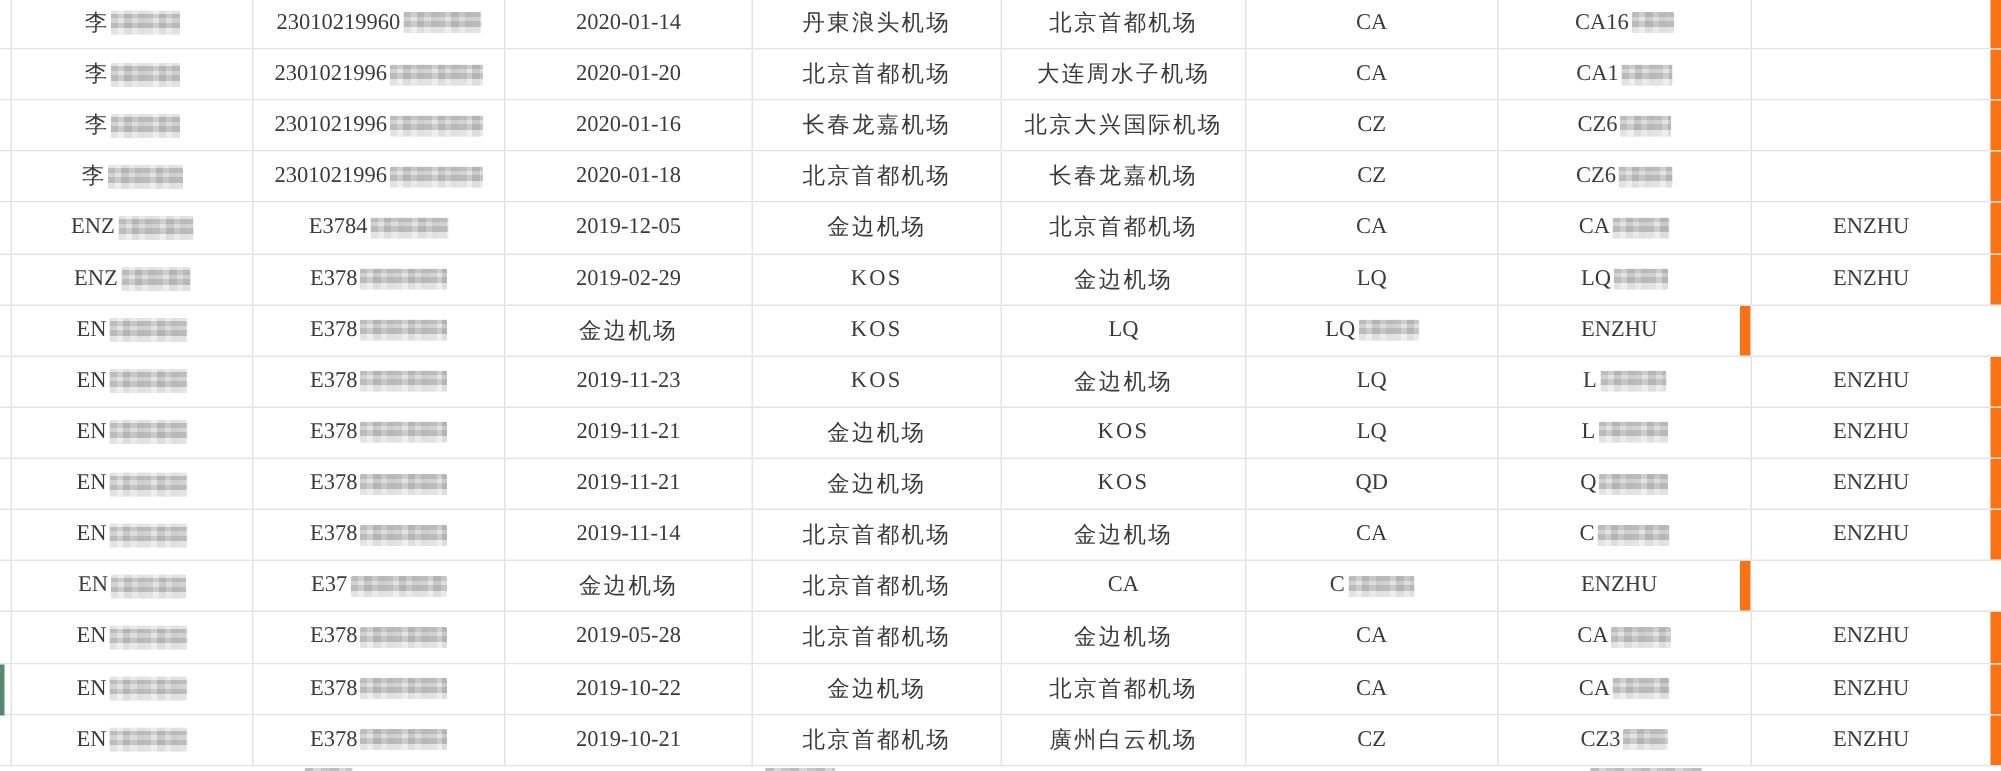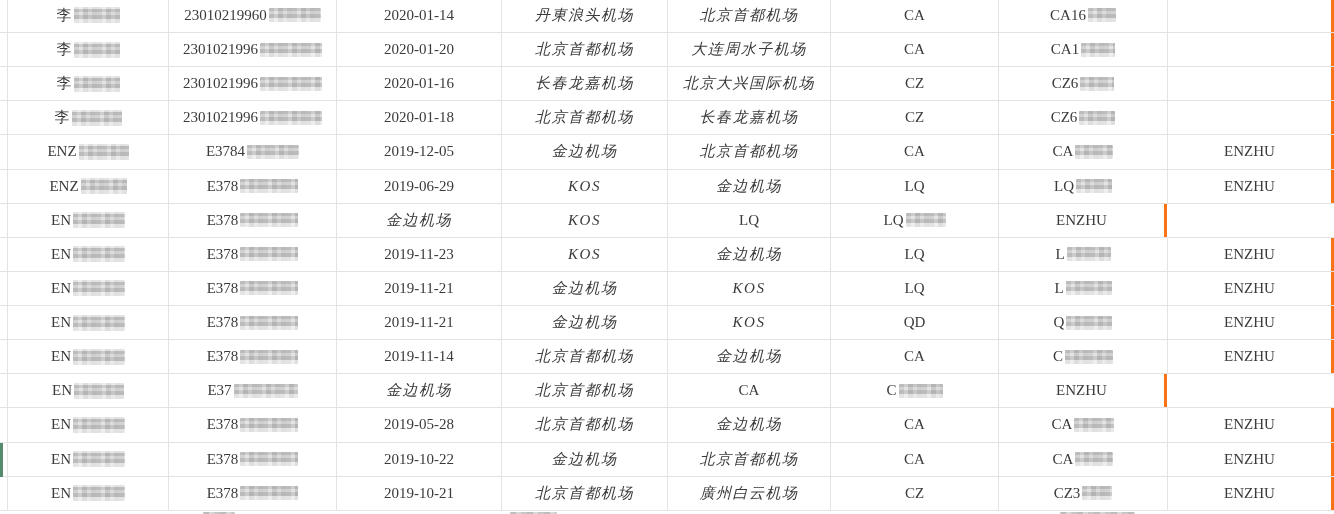--- a/index.html
+++ b/index.html
@@ -20,22 +20,22 @@
     background:#ffffff;
   }
   .cell{
     display:flex;align-items:center;justify-content:center;gap:2px;
     font-size:15px;color:var(--text,#3a3a3a);
     border-left:1px solid var(--line,#e3e3e3);
     overflow:hidden;white-space:nowrap;
     box-sizing:border-box;
   }
   .gutter{border-left:none;}
-  .cell.last{border-right:3px solid #f97316;text-align:right;}
-  .cjk{letter-spacing:1.5px;font-style:italic;}
+  .cell.last{border-right:7px solid #f97316;text-align:right;}
+  .cjk{letter-spacing:1.5px;}
   .blur{
     flex:none;height:14px;border-radius:1px;
     background:
       repeating-linear-gradient(0deg, rgba(255,255,255,.45) 0 4px, rgba(120,120,120,.20) 4px 8px, rgba(255,255,255,.12) 8px 11px, rgba(90,90,90,.14) 11px 14px),
       repeating-linear-gradient(90deg, #cccccc 0 5px, #e0e0e0 5px 9px, #c3c3c3 9px 14px, #d8d8d8 14px 18px, #c8c8c8 18px 23px);
   }
   .cell-name .blur{height:16px;}
   #selection-marker{
     position:absolute;left:0;top:442.7px;width:3.2px;height:34.1px;
     background:var(--accent,#568a6e);
@@ -212,21 +212,21 @@
     <div class="cell gutter"></div>
     <div class="cell cell-name">
       <span>ENZ</span>
       <span class="blur" style="width: 46px;"></span>
     </div>
     <div class="cell">
       <span>E378</span>
       <span class="blur" style="width: 58px;"></span>
     </div>
     <div class="cell">
-      <span>2019-06-29</span>
+      <span>2019-02-29</span>
     </div>
     <div class="cell cjk">
       <span>KOS</span>
     </div>
     <div class="cell cjk">
       <span>金边机场</span>
     </div>
     <div class="cell">
       <span>LQ</span>
     </div>

